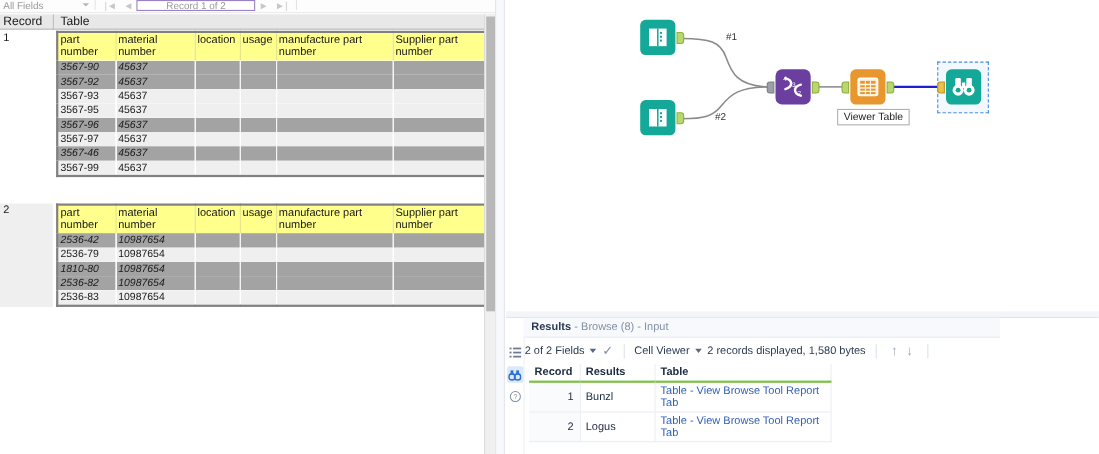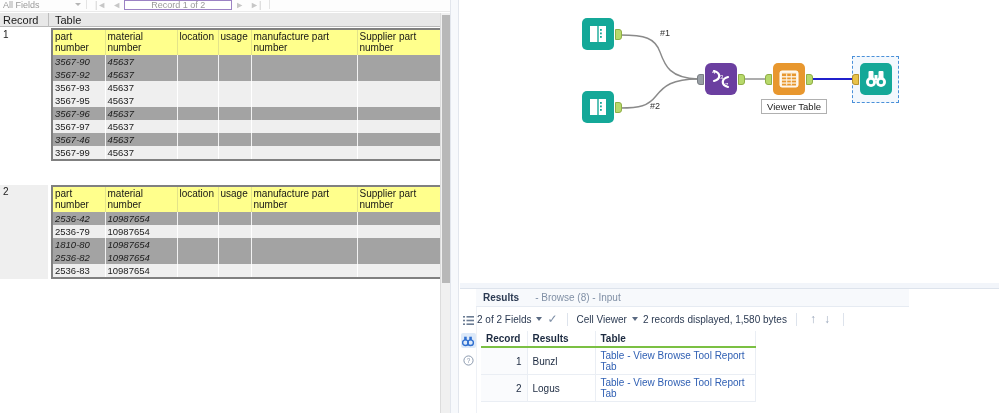--- a/index.html
+++ b/index.html
@@ -175,21 +175,21 @@
     position: absolute; left: 460px; top: 288px; width: 539px; height: 125px;
     background: #ffffff; border-top: 1px solid #dde3ec;
   }
   #results-title {
     position: absolute; left: 16px; top: 0; width: 433px; height: 18px;
     background: #f7f9fc; border-bottom: 1px solid #e6ebf2;
     display: flex; align-items: center; padding-left: 7px;
     font-size: 10px;
   }
   #results-title .rt-main { color: #2b3a52; font-weight: bold; }
-  #results-title .rt-sub { color: #8190a6; margin-left: 16px; }
+  #results-title .rt-sub { color: #8190a6; margin-left: 3px; }
 
   #results-sidebar {
     position: absolute; left: 0; top: 18px; width: 17px; height: 107px;
     background: #ffffff; border-right: 1px solid #eef1f6;
     display: flex; flex-direction: column; align-items: center; padding-top: 6px;
   }
   .rs-icon { width: 15px; height: 15px; margin-bottom: 5px; display:flex;align-items:center;justify-content:center; }
   .rs-icon.active { background: #dce9f9; border-radius: 2px; }
 
   #results-toolbar {

